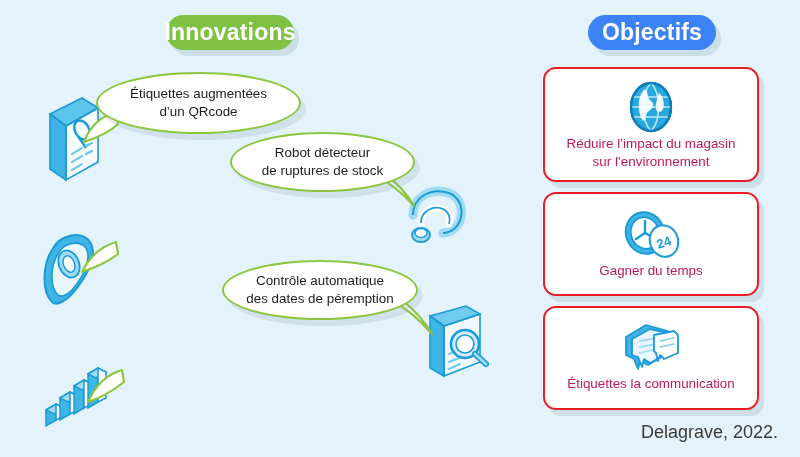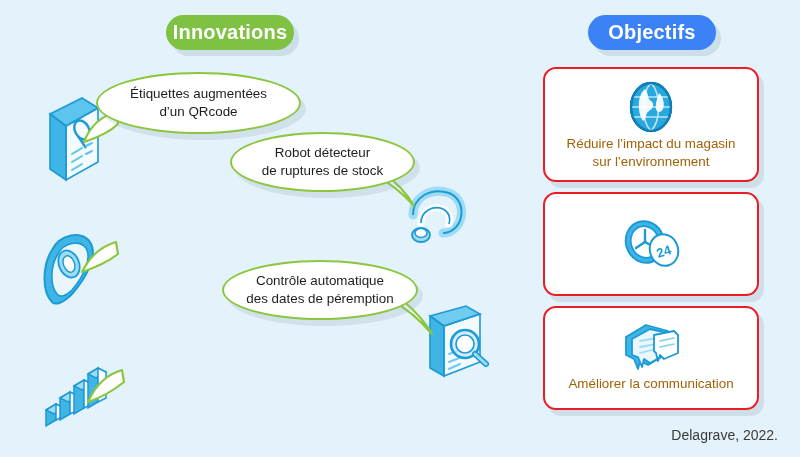--- a/index.html
+++ b/index.html
@@ -20,21 +20,21 @@
     height: 457px;
     background: #e4f2fb;
   }
 
   
   .pill {
     position: absolute;
     border-radius: 22px;
     color: #ffffff;
     font-weight: bold;
-    font-size: 20px;
+    font-size: 23px;
     letter-spacing: 0.2px;
     display: flex;
     align-items: center;
     justify-content: center;
     box-shadow: 5px 6px 0 rgba(150,175,190,0.30);
   }
   .pill.green { background: #7fc243; }
   .pill.red   { background: #3b82f6; }
 
   #pill-innovations { left: 166px; top: 15px; width: 128px; height: 35px; }
@@ -83,40 +83,40 @@
   }
   .card .card-icon {
     display: flex;
     align-items: center;
     justify-content: center;
   }
   .card .card-label {
     text-align: center;
     font-size: 13.4px;
     line-height: 1.3;
-    color: #a16207;
+    color: #be185d;
     white-space: pre-line;
     padding: 0 8px;
   }
 
   #card-0 { left: 543px; top: 67px;  width: 216px; height: 115px; }
   #card-1 { left: 543px; top: 192px; width: 216px; height: 104px; }
   #card-2 { left: 543px; top: 306px; width: 216px; height: 104px; }
 
   
   .iso {
     position: absolute;
   }
 
   
   #credit {
     position: absolute;
     right: 22px;
     bottom: 14px;
-    font-size: 14px;
+    font-size: 18px;
     color: #3a3a38;
   }
 </style>
 </head>
 <body>
 
 <div id="canvas">
 
   <div class="pill green" id="pill-innovations">
     <span>Innovations</span>
@@ -259,37 +259,38 @@
       <svg width="62" height="54" viewBox="0 0 62 54">
         <ellipse cx="25" cy="25" rx="19" ry="21" transform="rotate(-20 25 25)" fill="#3fb5e5" stroke="#1b9ad6" stroke-width="2"></ellipse>
         <ellipse cx="25" cy="25" rx="14" ry="16" transform="rotate(-20 25 25)" fill="#ffffff" stroke="#1b9ad6" stroke-width="1.8"></ellipse>
         <path d="M25,25 L25,13" stroke="#1b9ad6" stroke-width="2.4" stroke-linecap="round"></path>
         <path d="M25,25 L34,30" stroke="#1b9ad6" stroke-width="2.4" stroke-linecap="round"></path>
         <path d="M25,25 L16,31" stroke="#1b9ad6" stroke-width="2.4" stroke-linecap="round"></path>
         <ellipse cx="44" cy="33" rx="14" ry="16" transform="rotate(-20 44 33)" fill="#ffffff" stroke="#1b9ad6" stroke-width="2"></ellipse>
         <text x="44" y="39" font-family="Liberation Sans, sans-serif" font-size="13" font-weight="bold" fill="#1b9ad6" text-anchor="middle" transform="rotate(-18 44 35)">24</text>
       </svg>
     </div>
+    <div class="card-label">Gagner du temps</div>
   </div>
 
   <div class="card" id="card-2">
     <div class="card-icon">
       <svg width="62" height="52" viewBox="0 0 62 52">
         <path d="M6,14 L26,2 L48,8 L48,30 L28,42 L20,38 L18,46 L14,36 L6,32 Z" fill="#3fb5e5" stroke="#1b9ad6" stroke-width="1.8" stroke-linejoin="round"></path>
         <path d="M12,16 L30,6 L48,10 L48,30 L30,40 L24,36 L22,44 L18,34 L12,32 Z" fill="#eaf7fd" stroke="#1b9ad6" stroke-width="1.8" stroke-linejoin="round"></path>
         <g stroke="#9fdcf4" stroke-width="1.8" stroke-linecap="round">
           <path d="M20,18 L42,14"></path>
             <path d="M20,24 L42,20"></path>
             <path d="M20,30 L36,26"></path>
         </g>
         <path d="M34,12 L54,8 L58,12 L58,30 L44,36 L40,32 L38,38 L36,30 L34,28 Z" fill="#ffffff" stroke="#1b9ad6" stroke-width="1.8" stroke-linejoin="round"></path>
         <g stroke="#7fd0ef" stroke-width="1.6" stroke-linecap="round">
           <path d="M40,18 L54,15"></path>
             <path d="M40,24 L54,21"></path>
         </g>
       </svg>
     </div>
-    <div class="card-label">Améliorer la communication</div>
+    <div class="card-label">Étiquettes la communication</div>
   </div>
 
   <div id="credit">Delagrave, 2022.</div>
 
 </div>
 
 </body></html>

